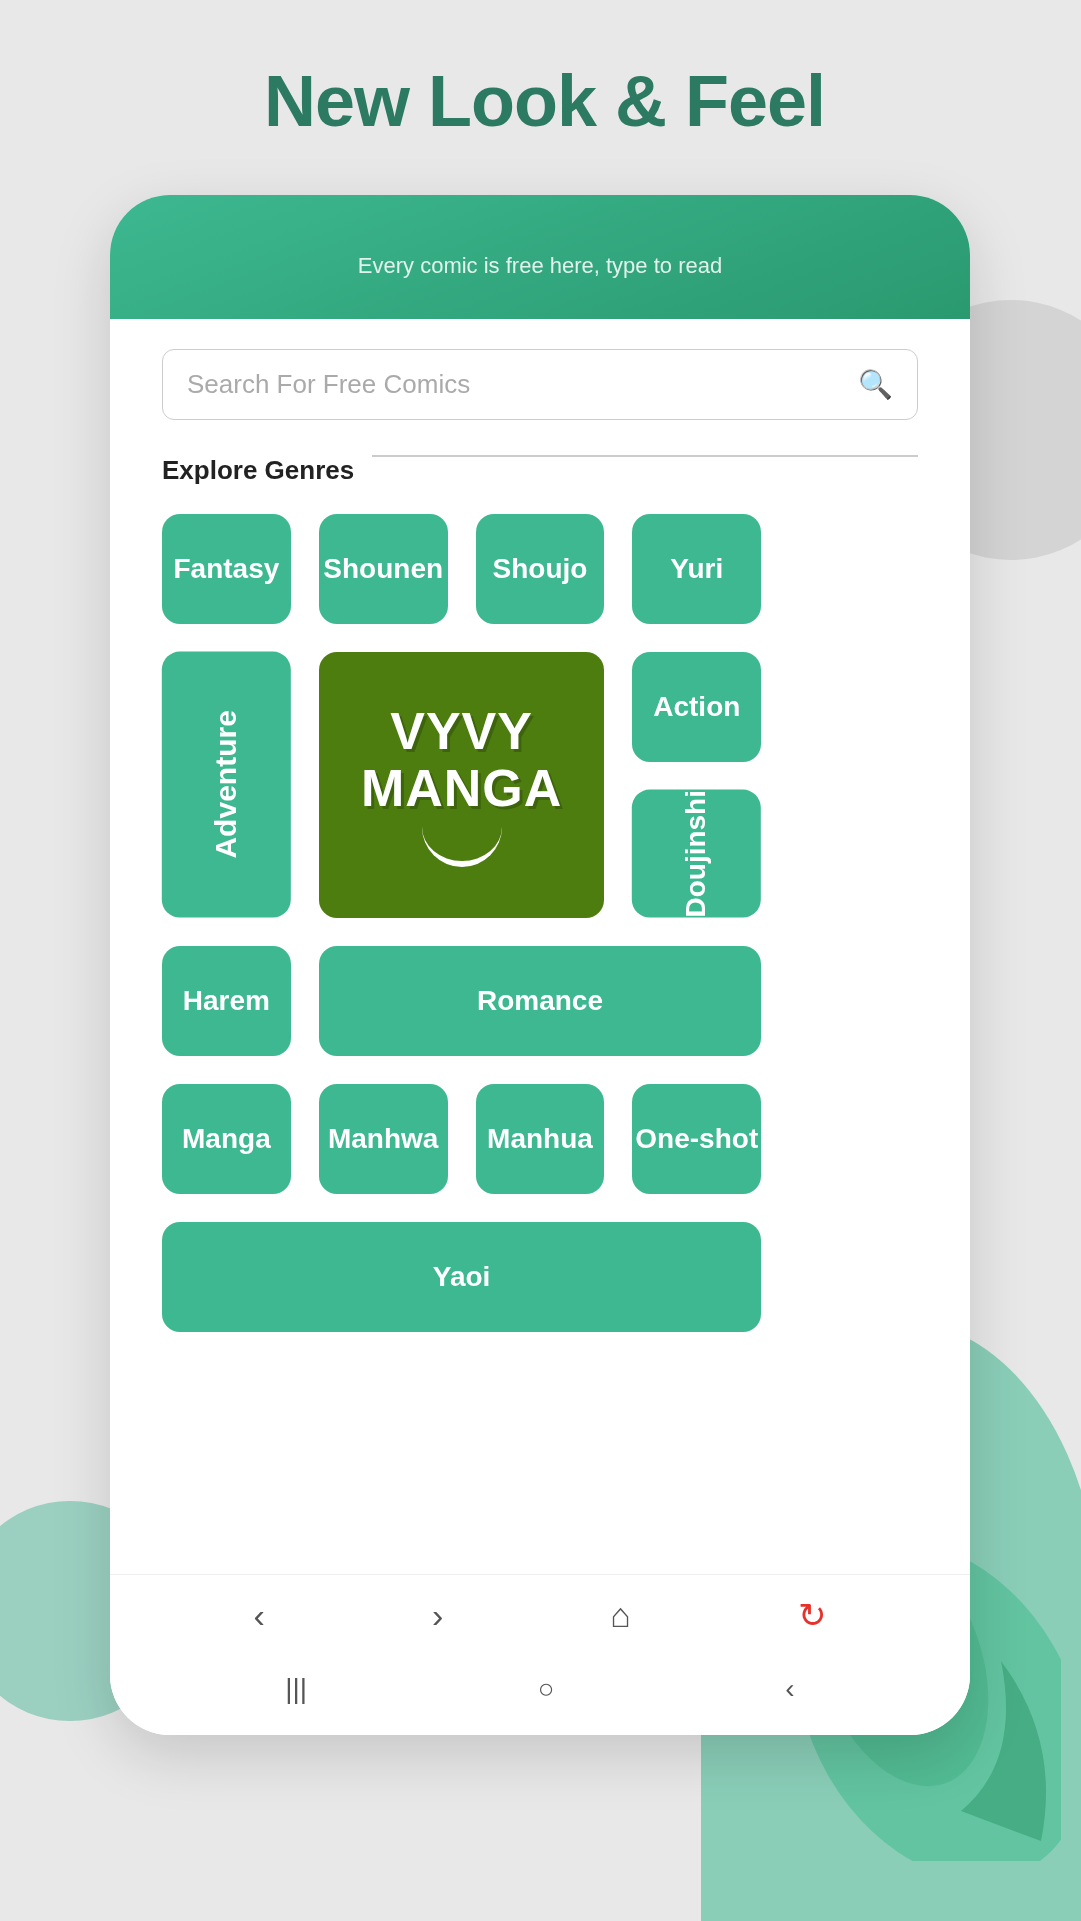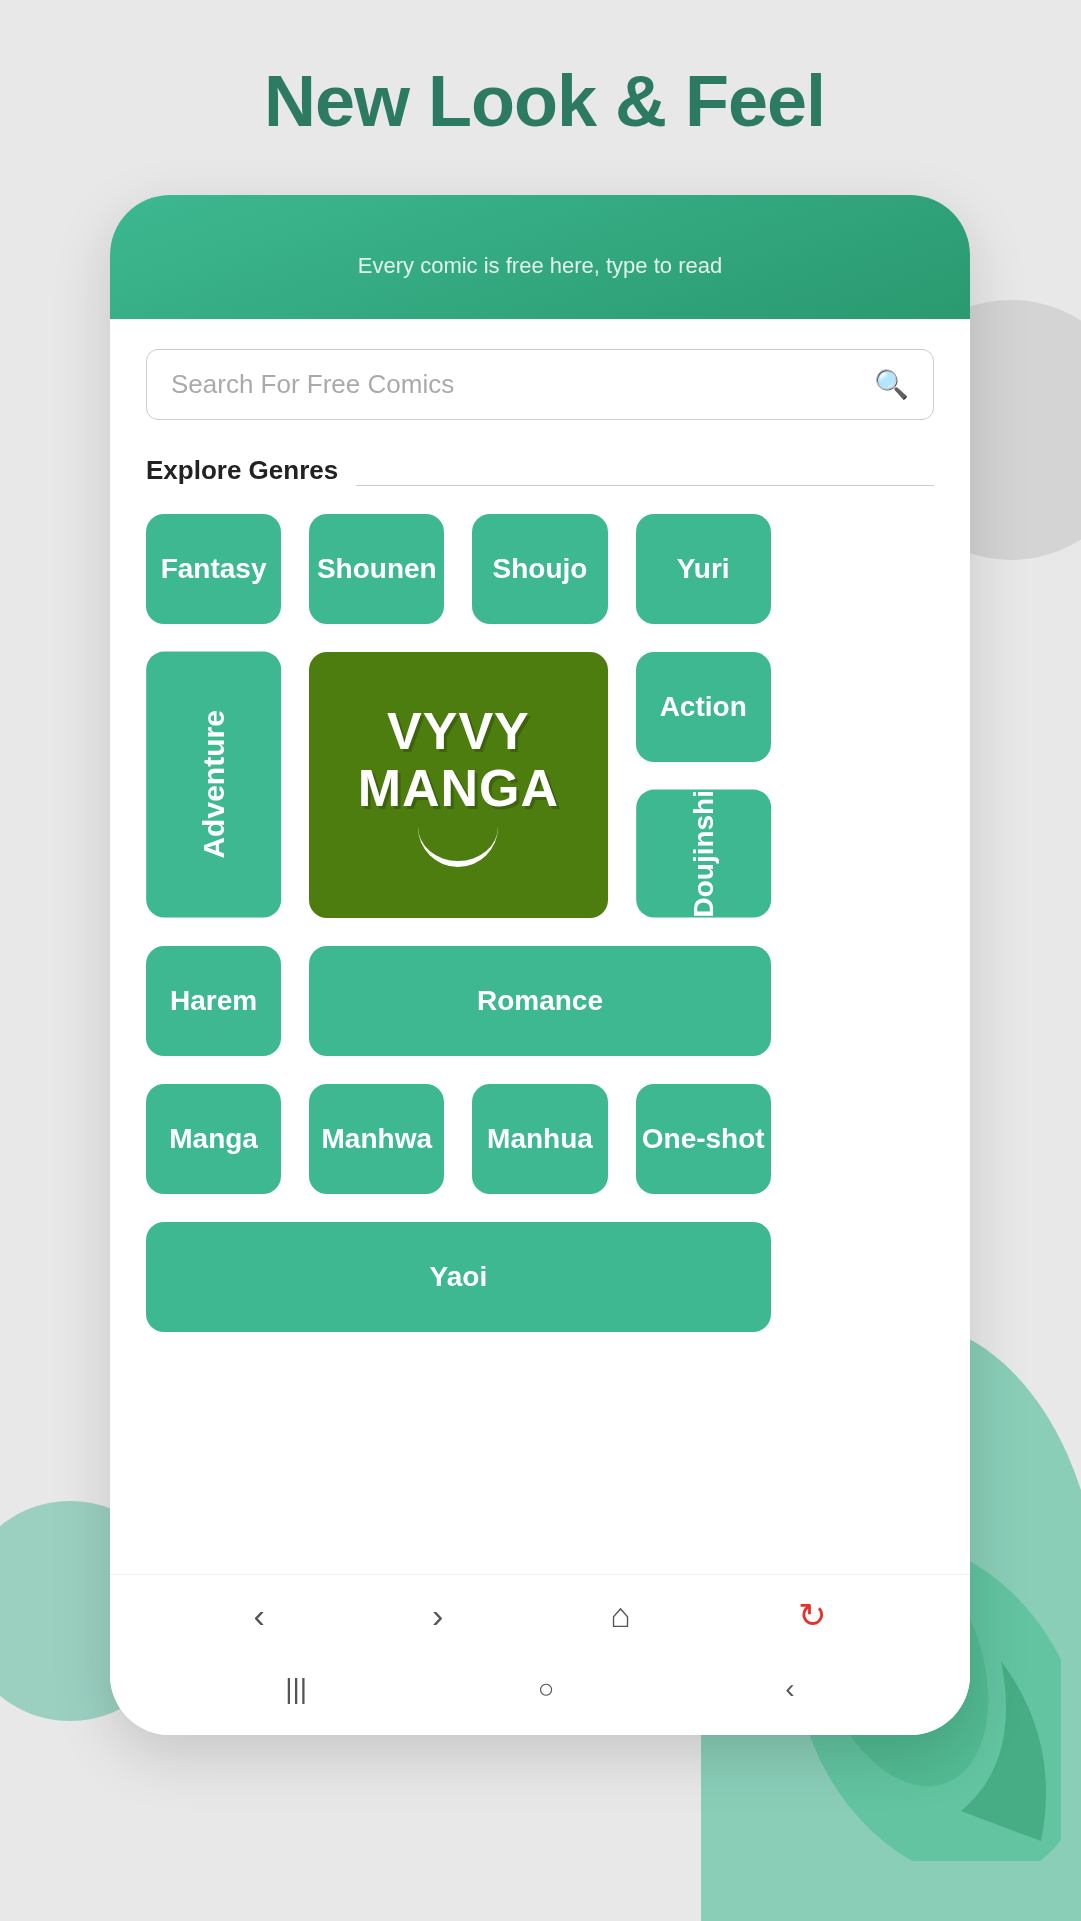--- a/index.html
+++ b/index.html
@@ -95,21 +95,21 @@
     .app-subtitle {
       font-size: 22px;
       color: rgba(255,255,255,0.85);
       margin-top: 8px;
     }
 
     
     .app-body {
       flex: 1;
       background: #ffffff;
-      padding: 30px 36px;
+      padding: 30px 52px;
       overflow: hidden;
     }
 
     
     .search-bar {
       display: flex;
       align-items: center;
       border: 1.5px solid #cccccc;
       border-radius: 12px;
       padding: 18px 24px;
@@ -122,21 +122,21 @@
       color: #aaaaaa;
     }
     .search-icon {
       color: #bbbbbb;
       font-size: 28px;
     }
 
     
     .explore-header {
       display: flex;
-      align-items: flex-end;
+      align-items: flex-start;
       gap: 18px;
       margin-bottom: 28px;
     }
     .explore-label {
       font-size: 26px;
       font-weight: 700;
       color: #222222;
       white-space: nowrap;
     }
     .explore-line {

